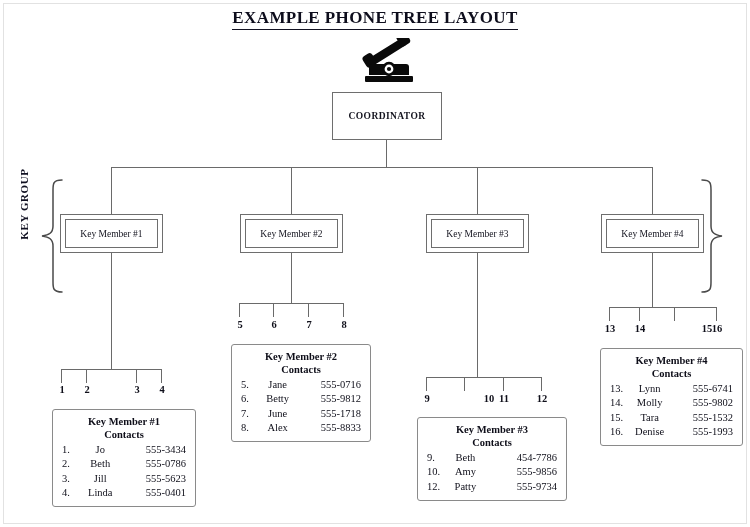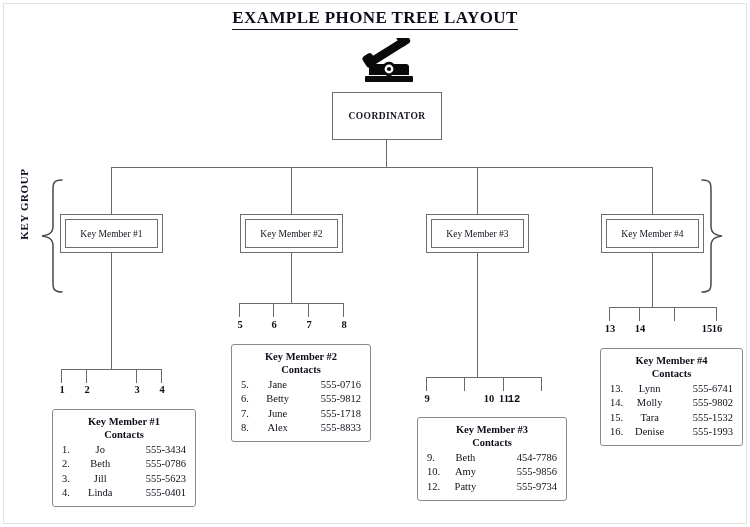--- a/index.html
+++ b/index.html
@@ -224,21 +224,21 @@
   <div class="numlabel" style="left:333px; top:319px;">8</div>
 
   <div class="ln-h" style="left:426px; top:377px; width:116px;"></div>
   <div class="ln-v" style="left:426px; top:377px; height:14px;"></div>
   <div class="ln-v" style="left:464px; top:377px; height:14px;"></div>
   <div class="ln-v" style="left:503px; top:377px; height:14px;"></div>
   <div class="ln-v" style="left:541px; top:377px; height:14px;"></div>
   <div class="numlabel" style="left:416px; top:393px;">9</div>
   <div class="numlabel" style="left:441px; top:393px;margin-left:37px;">10</div>
   <div class="numlabel" style="left:493px; top:393px;">11</div>
-  <div class="numlabel" style="left:503px; top:393px;font-family:Liberation Mono, monospace;">12</div>
+  <div class="numlabel" style="left:531px; top:393px;">12</div>
 
   <div class="ln-h" style="left:609px; top:307px; width:107px;"></div>
   <div class="ln-v" style="left:609px; top:307px; height:14px;"></div>
   <div class="ln-v" style="left:639px; top:307px; height:14px;"></div>
   <div class="ln-v" style="left:674px; top:307px; height:14px;"></div>
   <div class="ln-v" style="left:716px; top:307px; height:14px;"></div>
   <div class="numlabel" style="left:599px; top:323px;">13</div>
   <div class="numlabel" style="left:629px; top:323px;">14</div>
   <div class="numlabel" style="left:696px; top:323px;">15</div>
   <div class="numlabel" style="left:706px; top:323px;">16</div>

